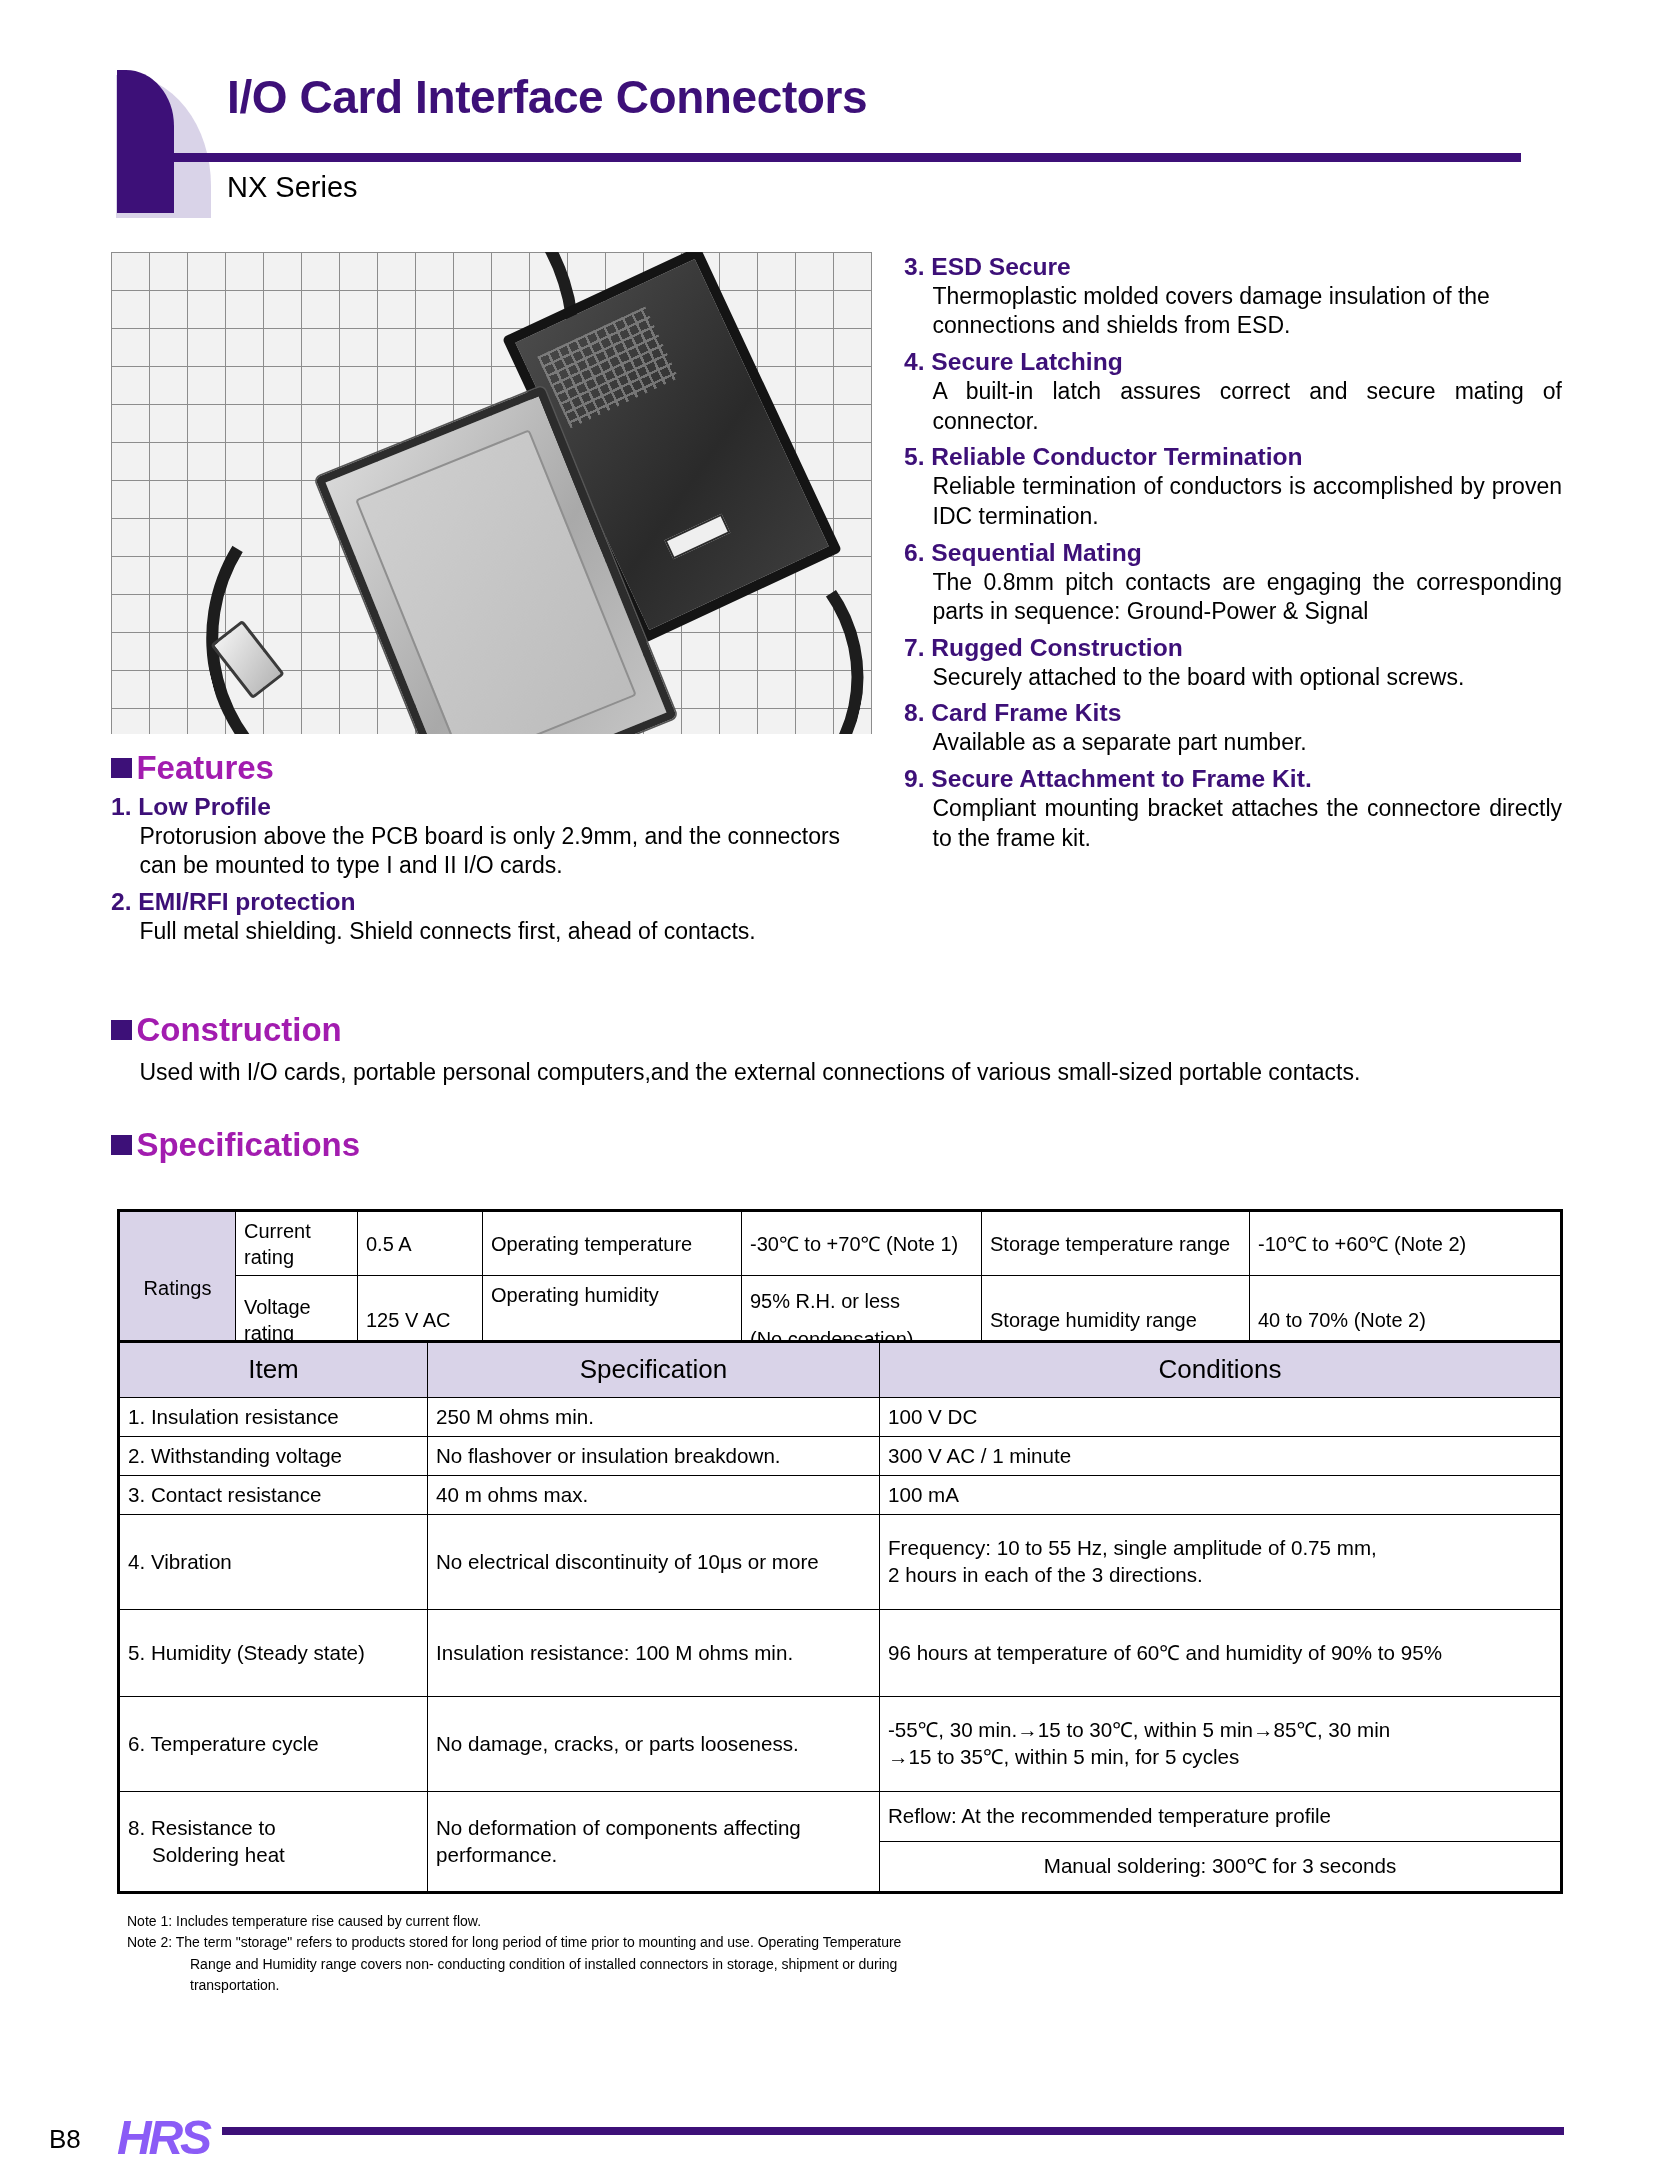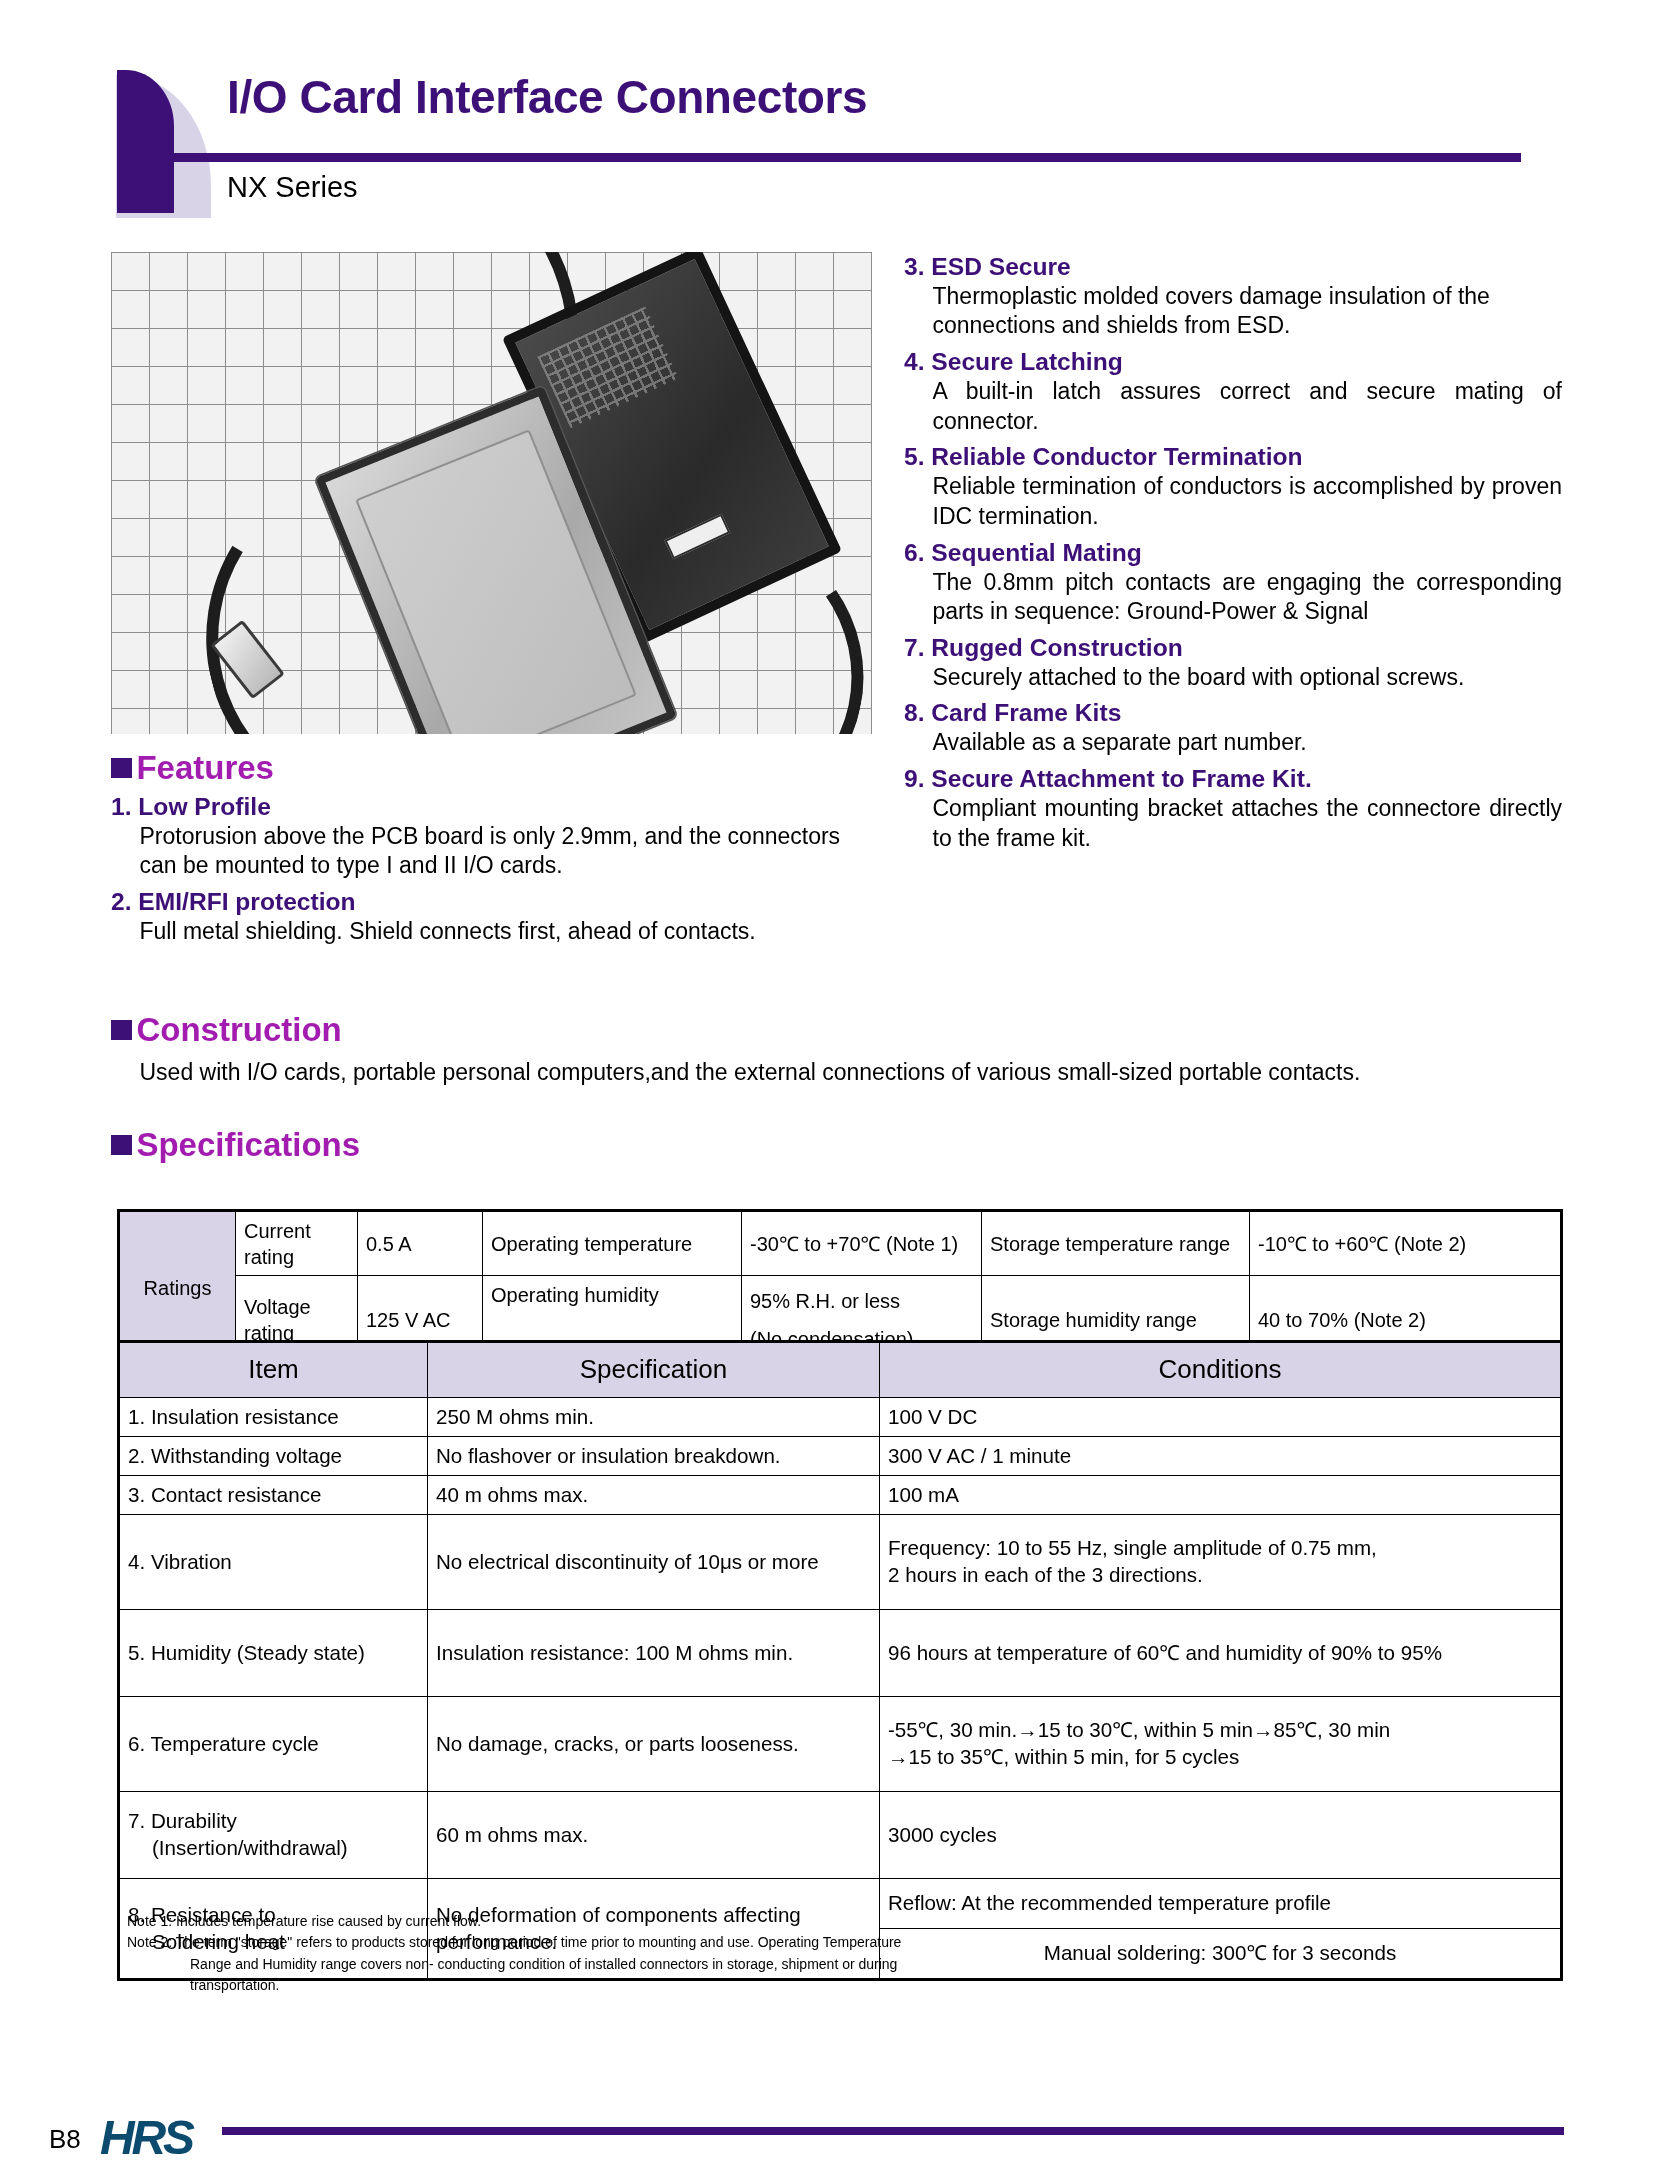--- a/index.html
+++ b/index.html
@@ -291,24 +291,24 @@
     width: 1677px; height: 95px;
   }
   .pg-num {
     position: absolute;
     left: 49px; top: 38px;
     font-size: 26px;
     color: #000;
   }
   .hrs-logo {
     position: absolute;
-    left: 100px; top: 24px;
+    left: 117px; top: 24px;
     font-size: 48px;
     font-weight: bold;
-    color: #0c4a6e;
+    color: #8b5cf6;
     letter-spacing: -3.2px;
     font-style: italic;
   }
   .ftr-rule {
     position: absolute;
     left: 222px; top: 41px;
     width: 1342px; height: 8px;
     background: #3d1078;
   }
 </style>
@@ -474,28 +474,20 @@
         <td>96 hours at temperature of 60℃ and humidity of 90% to 95%</td>
       </tr>
       <tr style="height:95px">
         <td>6. Temperature cycle</td>
         <td>No damage, cracks, or parts looseness.</td>
         <td>
           <div>-55℃, 30 min.→15 to 30℃, within 5 min→85℃, 30 min</div>
           <div>→15  to 35℃, within 5 min, for 5 cycles</div>
         </td>
       </tr>
-      <tr style="height:87px">
-        <td>
-          <div>7. Durability</div>
-          <div style="padding-left:24px">(Insertion/withdrawal)</div>
-        </td>
-        <td>60 m ohms max.</td>
-        <td>3000 cycles</td>
-      </tr>
       <tr style="height:95px">
         <td>
           <div>8. Resistance to</div>
           <div style="padding-left:24px">Soldering heat</div>
         </td>
         <td>No deformation of components affecting performance.</td>
         <td class="cell-nopad">
           <table class="nested">
             <tbody>
               <tr>

